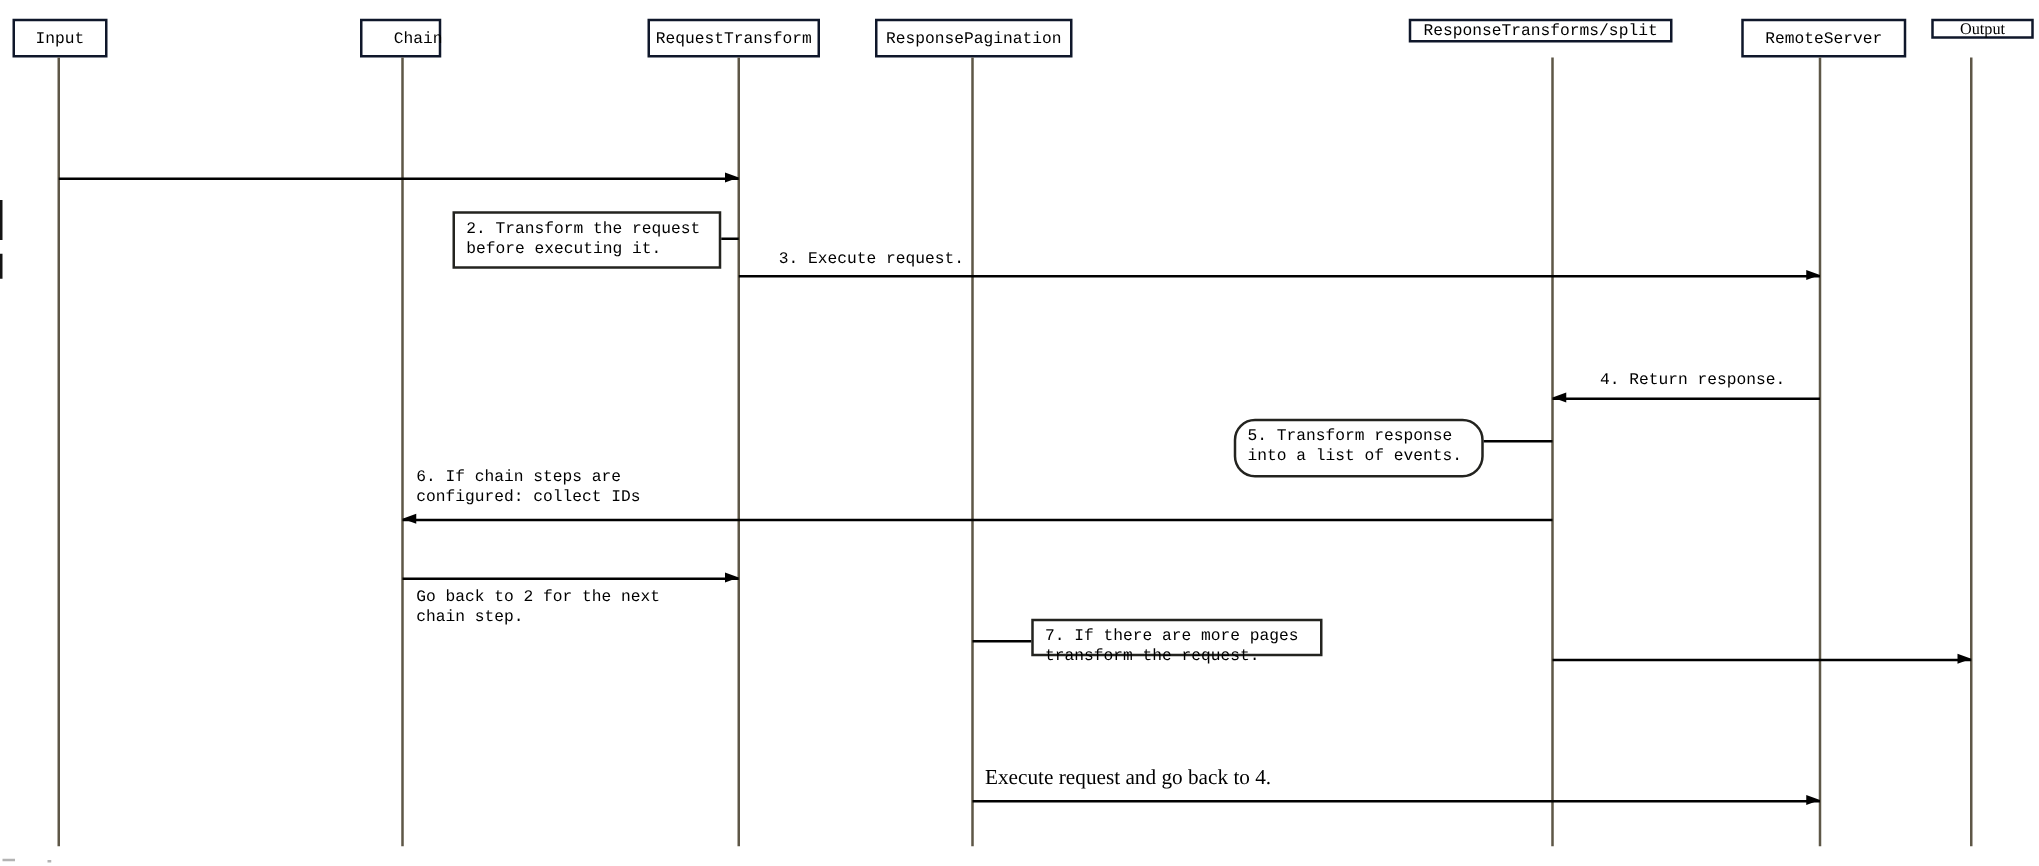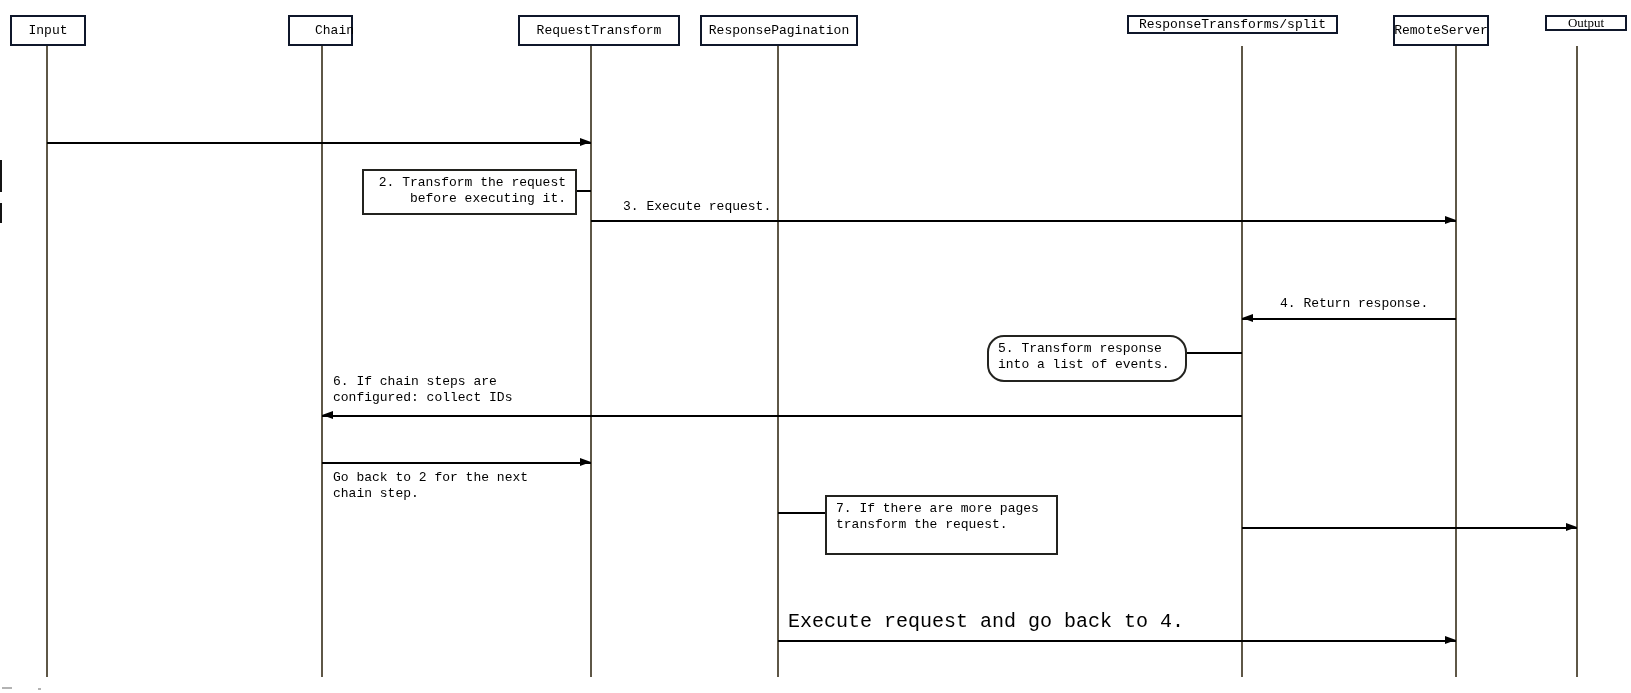--- a/index.html
+++ b/index.html
@@ -9,40 +9,40 @@
         display:flex;align-items:center;justify-content:center;
         font-size:13px;letter-spacing:0;white-space:nowrap;}
   .lifeline{position:absolute;width:2px;background:#5e5747;}
   .mline{position:absolute;height:1.5px;background:#000;}
   .conn{position:absolute;height:1.5px;background:#000;}
   .ah-r{position:absolute;width:0;height:0;border-top:4.5px solid transparent;
         border-bottom:4.5px solid transparent;border-left:11px solid #000;}
   .ah-l{position:absolute;width:0;height:0;border-top:4.5px solid transparent;
         border-bottom:4.5px solid transparent;border-right:11px solid #000;}
   .mlabel{position:absolute;font-size:13px;line-height:16px;white-space:pre-line;}
-  .mlabel.serif{font-family:Liberation Mono, monospace;font-size:20px;line-height:16px;}
+  .mlabel.serif{font-family:Liberation Serif, serif;font-size:17px;line-height:16px;}
   .note{position:absolute;box-sizing:border-box;border:2px solid #23231f;background:#fff;
         padding:4px 9px;font-size:13px;line-height:16px;white-space:pre-line;}
   .artifact{position:absolute;}
 </style>
 </head>
 <body>
 
 <div id="canvas">
     <div class="pbox" style="left: 10px; top: 15px; width: 76px; height: 31px;">Input</div>
     <div class="lifeline" style="left: 46px; top: 46px; height: 631px;"></div>
     <div class="pbox" style="left: 288px; top: 15px; width: 65px; height: 31px; padding-left: 28px;">Chain</div>
     <div class="lifeline" style="left: 321px; top: 46px; height: 631px;"></div>
-    <div class="pbox" style="left: 518px; top: 15px; width: 162px; height: 31px;">RequestTransform</div>
+    <div class="pbox" style="left: 518px; top: 15px; width: 138px; height: 31px;">RequestTransform</div>
     <div class="lifeline" style="left: 590px; top: 46px; height: 631px;"></div>
     <div class="pbox" style="left: 700px; top: 15px; width: 158px; height: 31px;">ResponsePagination</div>
     <div class="lifeline" style="left: 777px; top: 46px; height: 631px;"></div>
     <div class="pbox" style="left: 1127px; top: 15px; width: 211px; height: 19px;">ResponseTransforms/split</div>
     <div class="lifeline" style="left: 1241px; top: 46px; height: 631px;"></div>
-    <div class="pbox" style="left: 1393px; top: 15px; width: 96px; height: 31px;">RemoteServer</div>
+    <div class="pbox" style="left: 1393px; top: 15px; width: 132px; height: 31px;">RemoteServer</div>
     <div class="lifeline" style="left: 1455px; top: 46px; height: 631px;"></div>
     <div class="pbox" style="left: 1545px; top: 15px; width: 82px; height: 16px; font-family: Liberation Serif, serif;">Output</div>
     <div class="lifeline" style="left: 1576px; top: 46px; height: 631px;"></div>
     <div class="mline" style="left: 47px; top: 142px; width: 544px;"></div>
     <div class="ah-r" style="left: 580px; top: 138px;"></div>
     <div class="mline" style="left: 591px; top: 220px; width: 865px;"></div>
     <div class="ah-r" style="left: 1445px; top: 216px;"></div>
     <div class="mlabel" style="left: 623px; top: 199px;">3. Execute request.</div>
     <div class="mline" style="left: 1242px; top: 318px; width: 214px;"></div>
     <div class="ah-l" style="left: 1242px; top: 314px;"></div>
@@ -53,26 +53,26 @@
 configured: collect IDs</div>
     <div class="mline" style="left: 322px; top: 462px; width: 269px;"></div>
     <div class="ah-r" style="left: 580px; top: 458px;"></div>
     <div class="mlabel" style="left: 333px; top: 470px;">Go back to 2 for the next
 chain step.</div>
     <div class="mline" style="left: 1242px; top: 527px; width: 335px;"></div>
     <div class="ah-r" style="left: 1566px; top: 523px;"></div>
     <div class="mline" style="left: 778px; top: 640px; width: 678px;"></div>
     <div class="ah-r" style="left: 1445px; top: 636px;"></div>
     <div class="mlabel serif" style="left: 788px; top: 614px;">Execute request and go back to 4.</div>
-    <div class="note" style="left: 362px; top: 169px; width: 215px; height: 46px; text-align: right;">2. Transform the request
+    <div class="note" style="left: 362px; top: 169px; width: 215px; height: 46px;">2. Transform the request
 before executing it.</div>
     <div class="conn" style="left: 577px; top: 190px; width: 14px;"></div>
     <div class="note" style="left: 987px; top: 335px; width: 200px; height: 47px; border-radius: 17px;">5. Transform response
 into a list of events.</div>
     <div class="conn" style="left: 1187px; top: 352px; width: 55px;"></div>
-    <div class="note" style="left: 825px; top: 495px; width: 233px; height: 60px;">7. If there are more pages
+    <div class="note" style="left: 825px; top: 495px; width: 233px; height: 30px;">7. If there are more pages
 transform the request.</div>
     <div class="conn" style="left: 778px; top: 512px; width: 47px;"></div>
     <div class="artifact" style="left: 0px; top: 160px; width: 2px; height: 32px; background: rgb(20, 20, 20);"></div>
     <div class="artifact" style="left: 0px; top: 203px; width: 2px; height: 20px; background: rgb(20, 20, 20);"></div>
     <div class="artifact" style="left: 2px; top: 687px; width: 10px; height: 2px; background: rgb(179, 179, 179);"></div>
     <div class="artifact" style="left: 38px; top: 688px; width: 3px; height: 2px; background: rgb(179, 179, 179);"></div>
   </div>
 
 </body></html>

